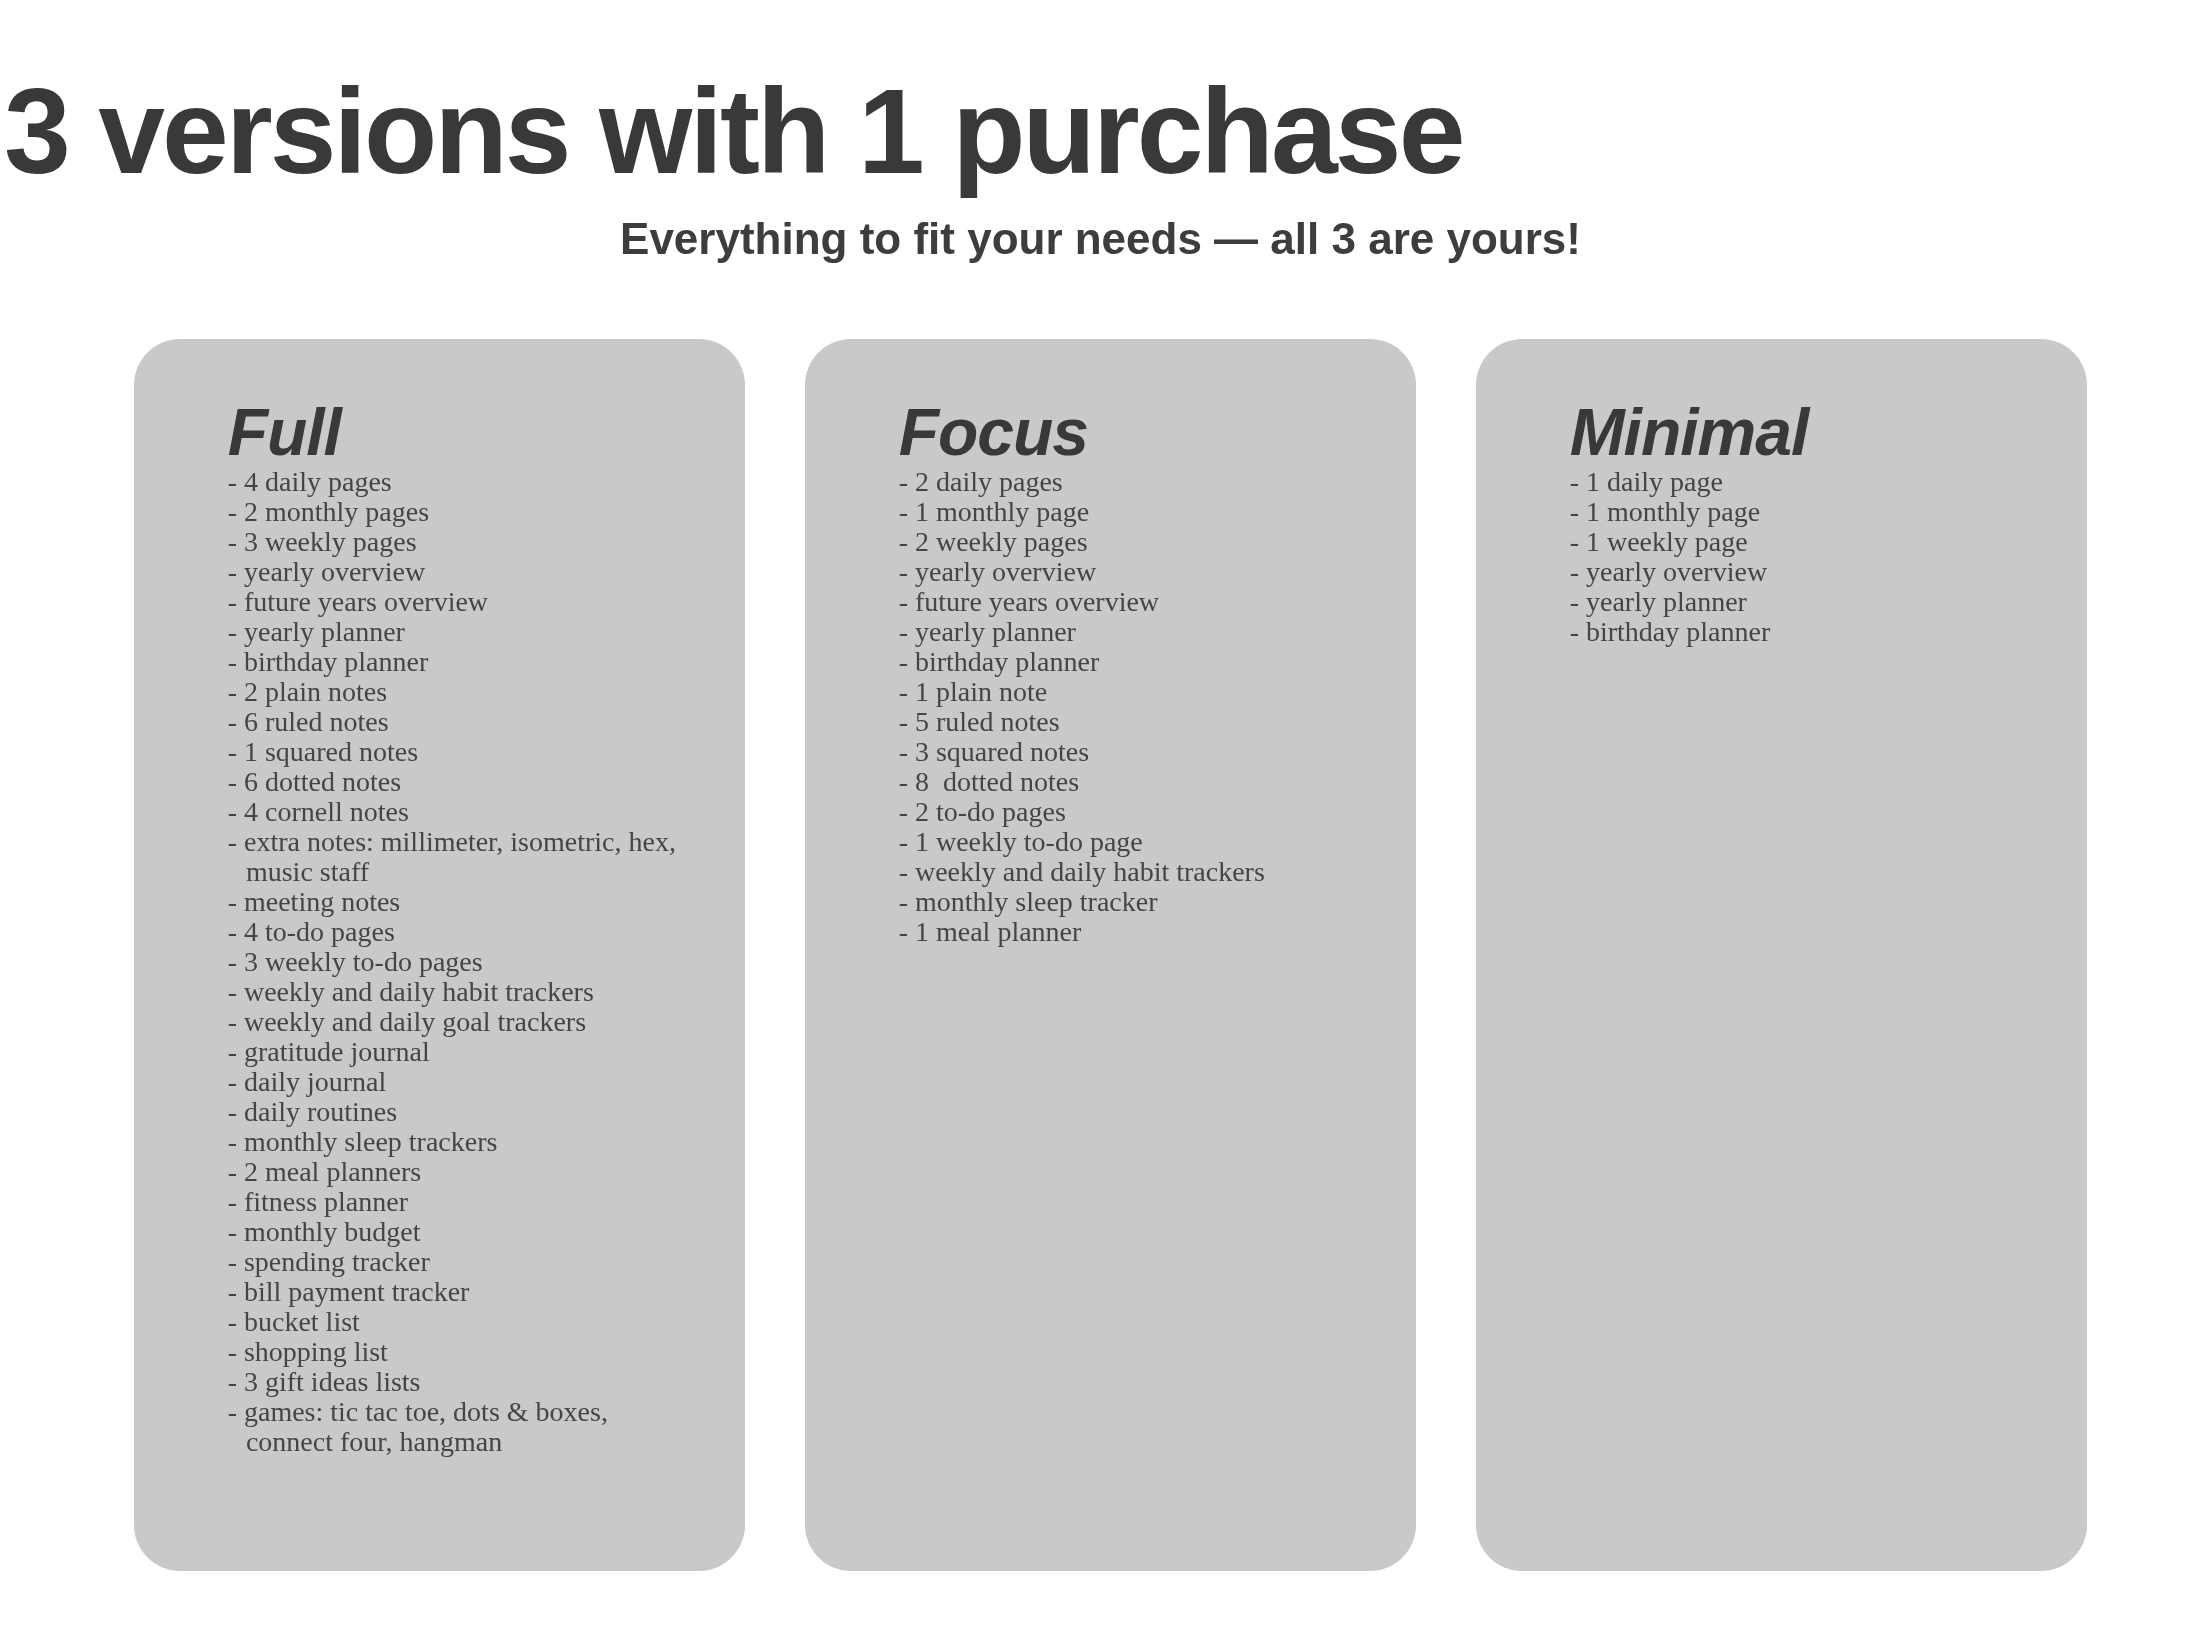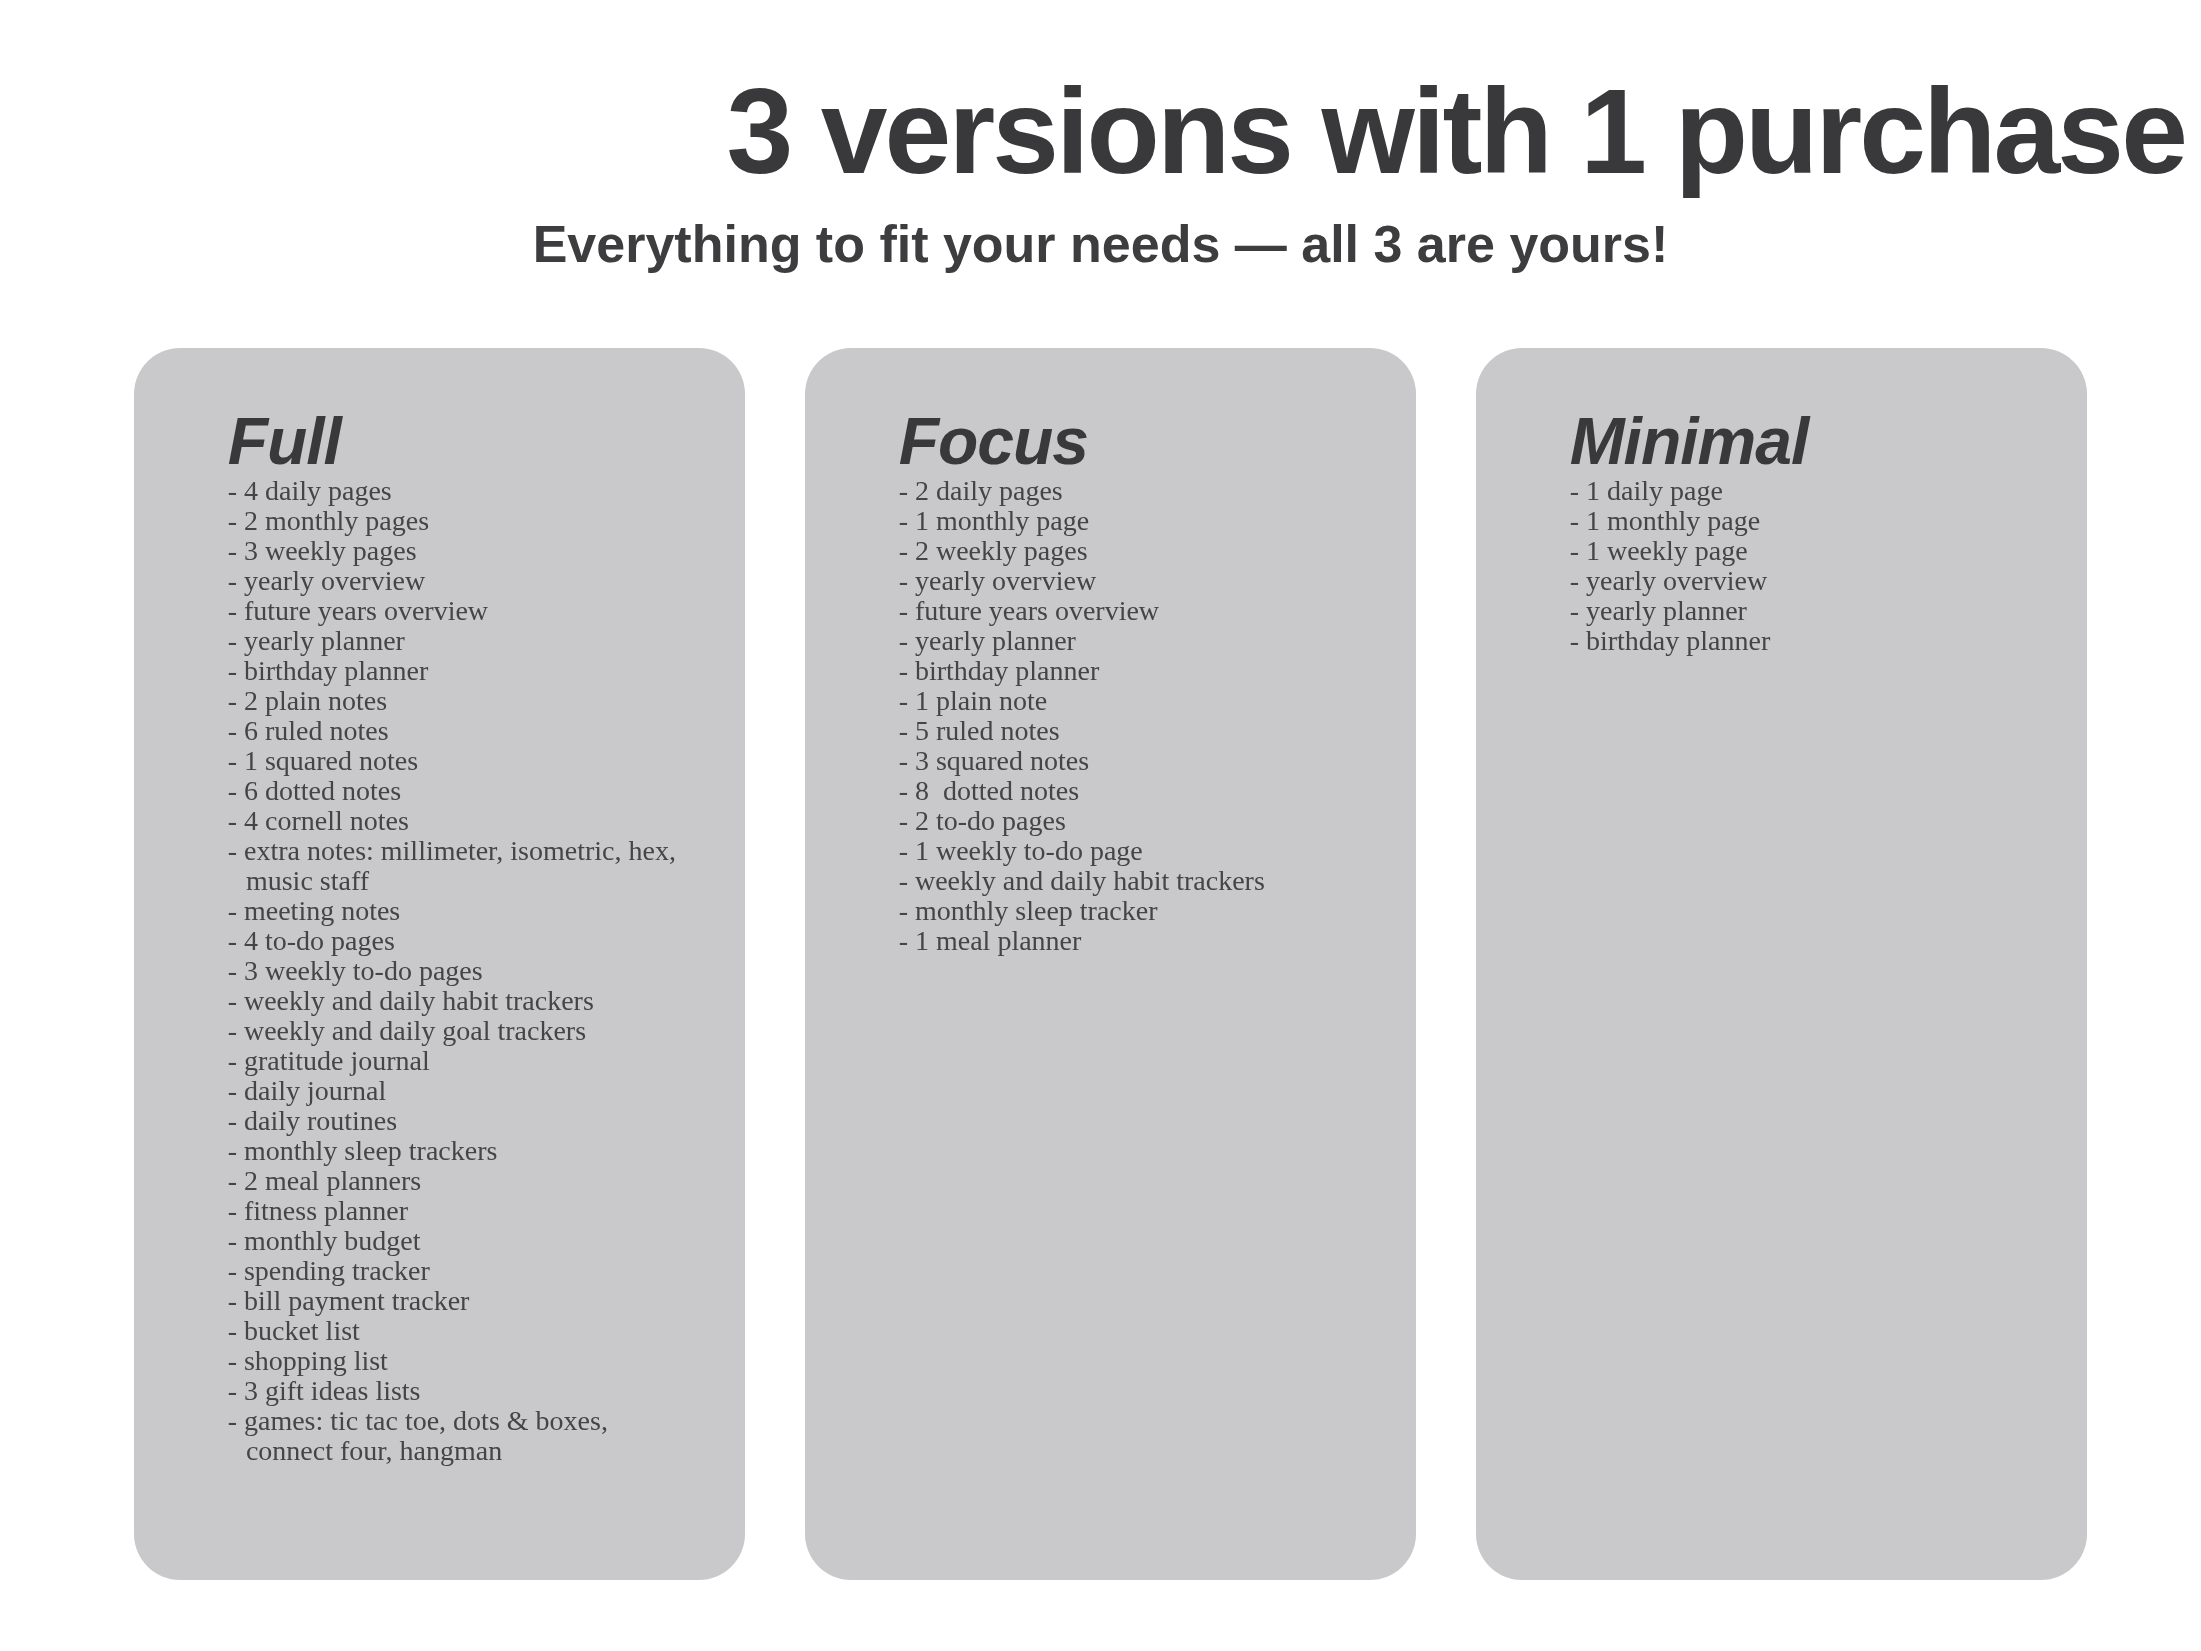--- a/index.html
+++ b/index.html
@@ -13,32 +13,32 @@
   * { box-sizing: border-box; }
   html, body { margin: 0; padding: 0; }
   body {
     width: 2201px;
     height: 1651px;
     background: var(--bg);
     overflow: hidden;
     font-family: "Liberation Sans", sans-serif;
   }
   .page-title {
-    margin: 71px 16px 0;
-    text-align: right;
+    margin: 71px 4px 0;
+    text-align: left;
     font-size: 120px;
     font-weight: 700;
     line-height: 1;
     letter-spacing: -2.9px;
     color: var(--title-color);
   }
   .page-subtitle {
     margin: 22px 0 0;
     text-align: center;
-    font-size: 52px;
+    font-size: 44px;
     font-weight: 700;
     line-height: 1.2;
     color: var(--subtitle-color);
   }
   .cards {
     display: flex;
     justify-content: center;
     gap: 60px;
     margin-top: 73px;
     padding-left: 19.3px;

